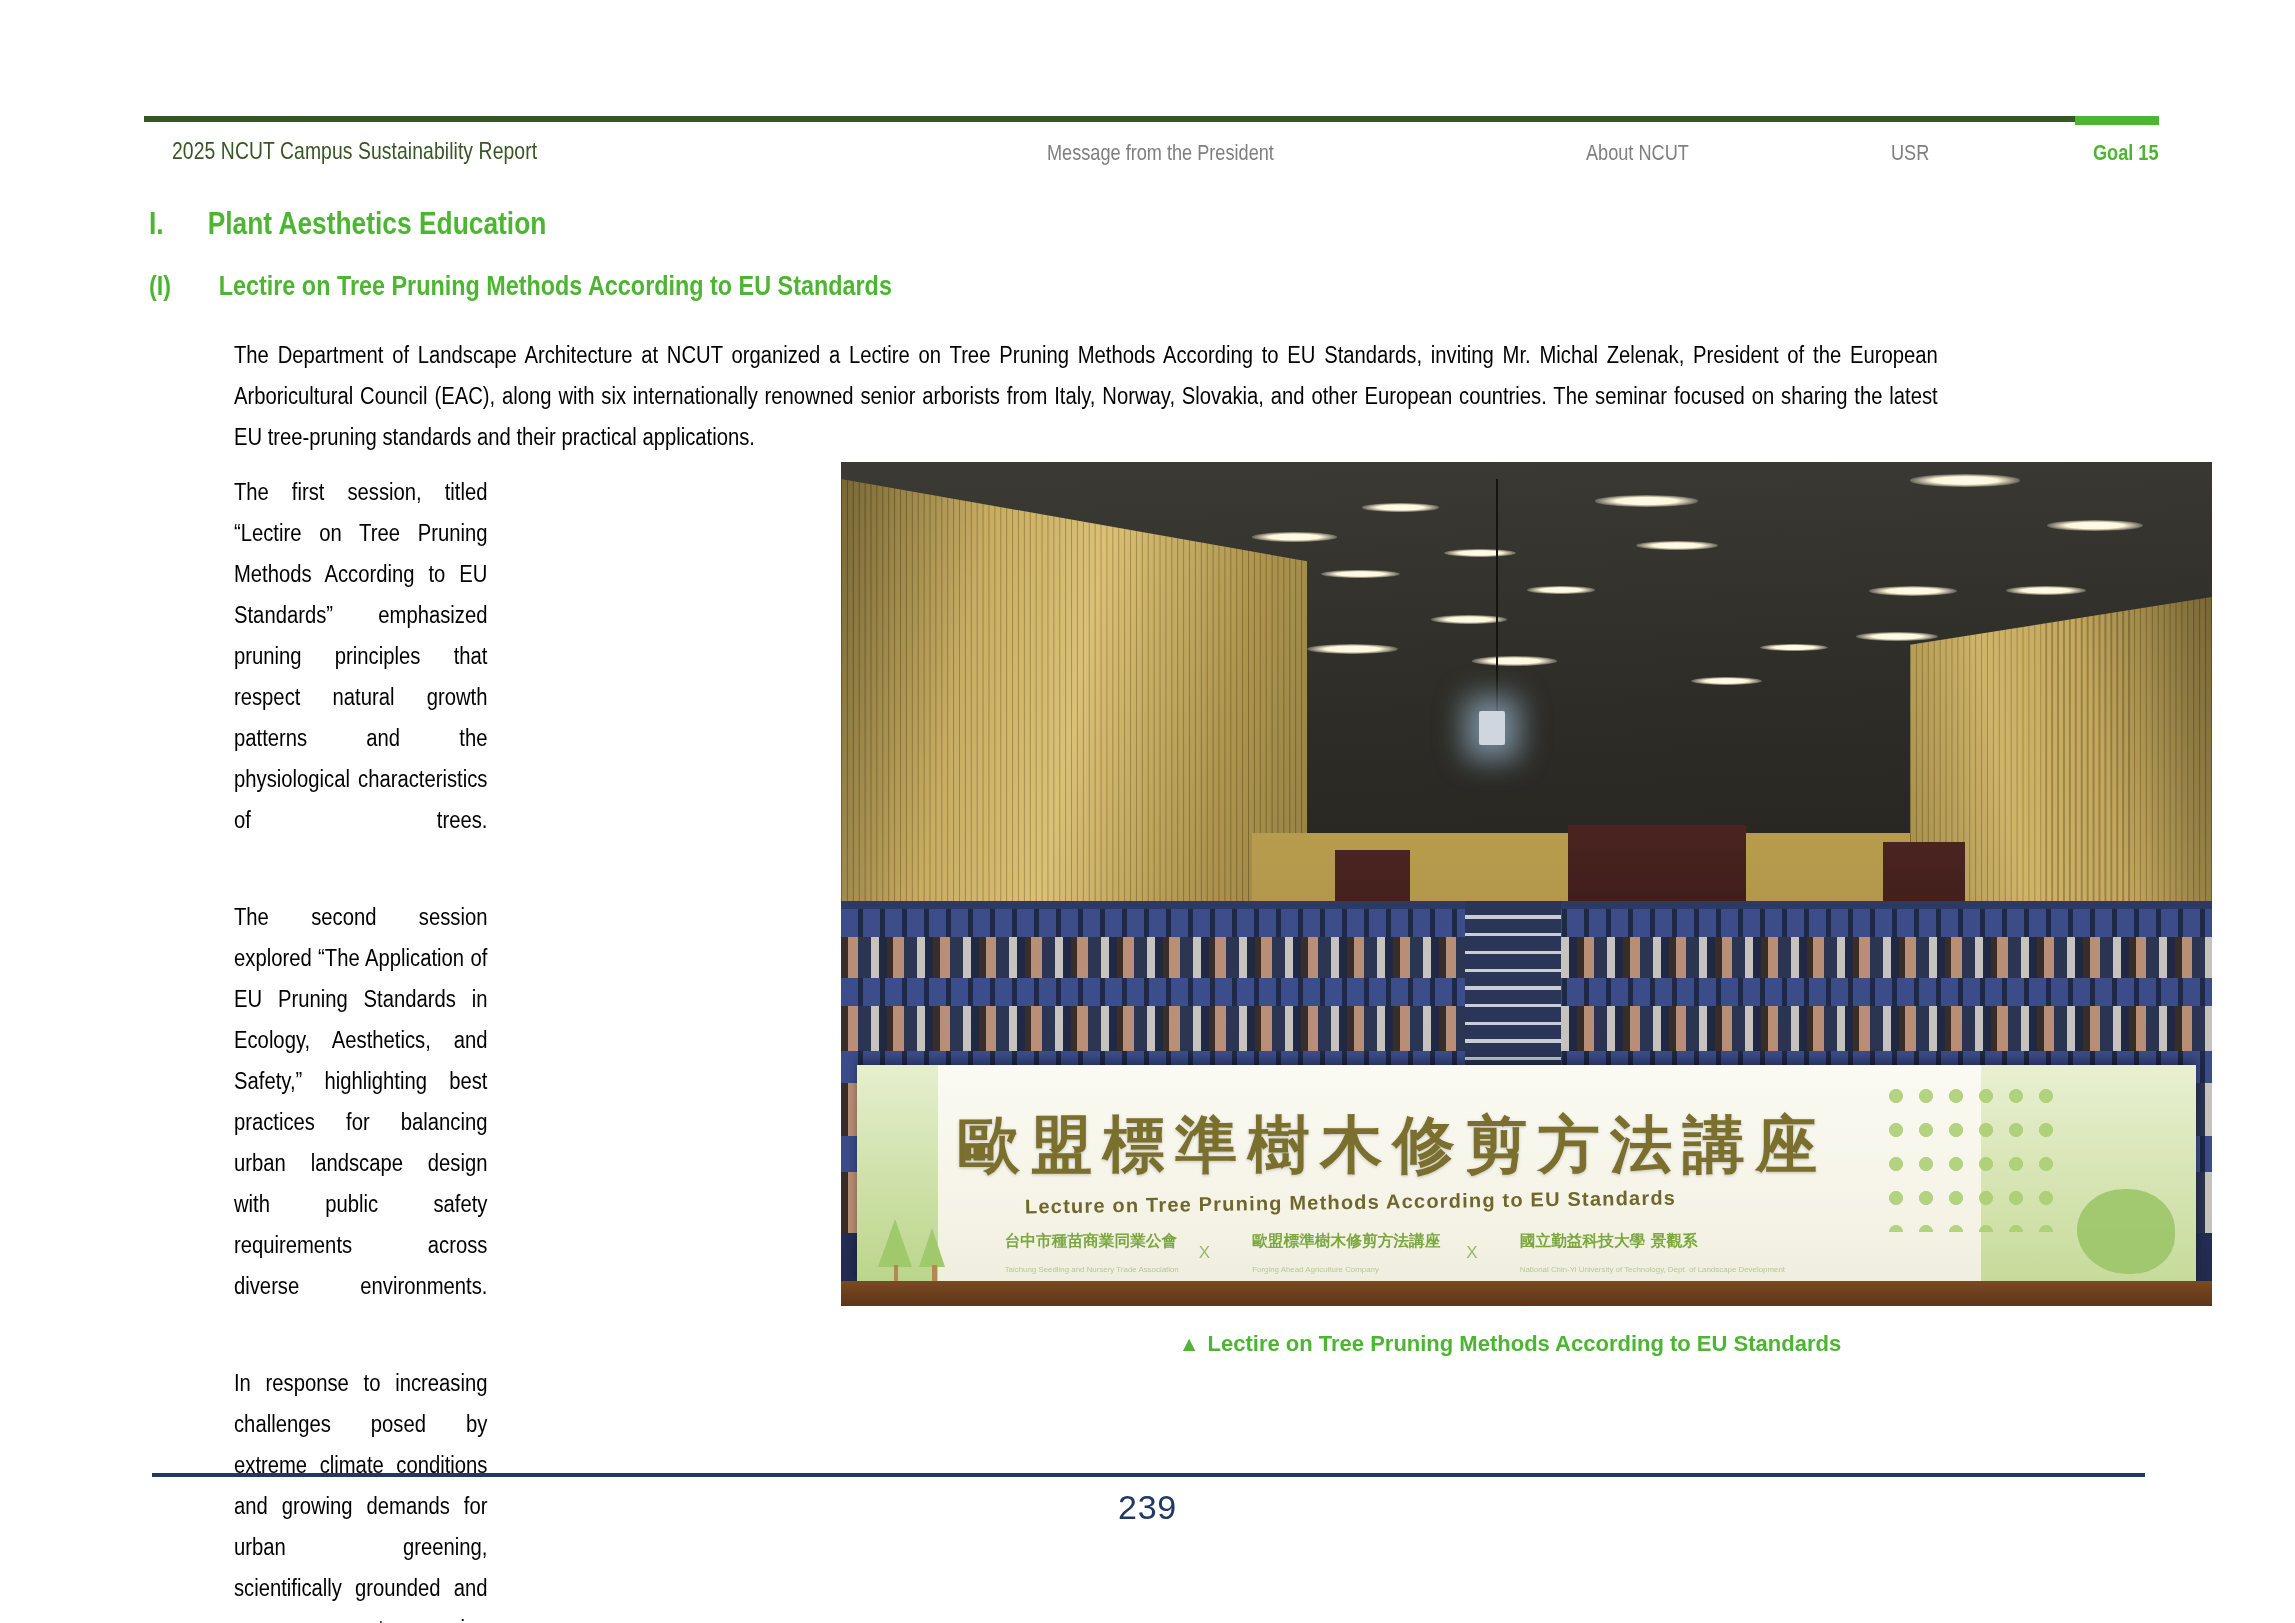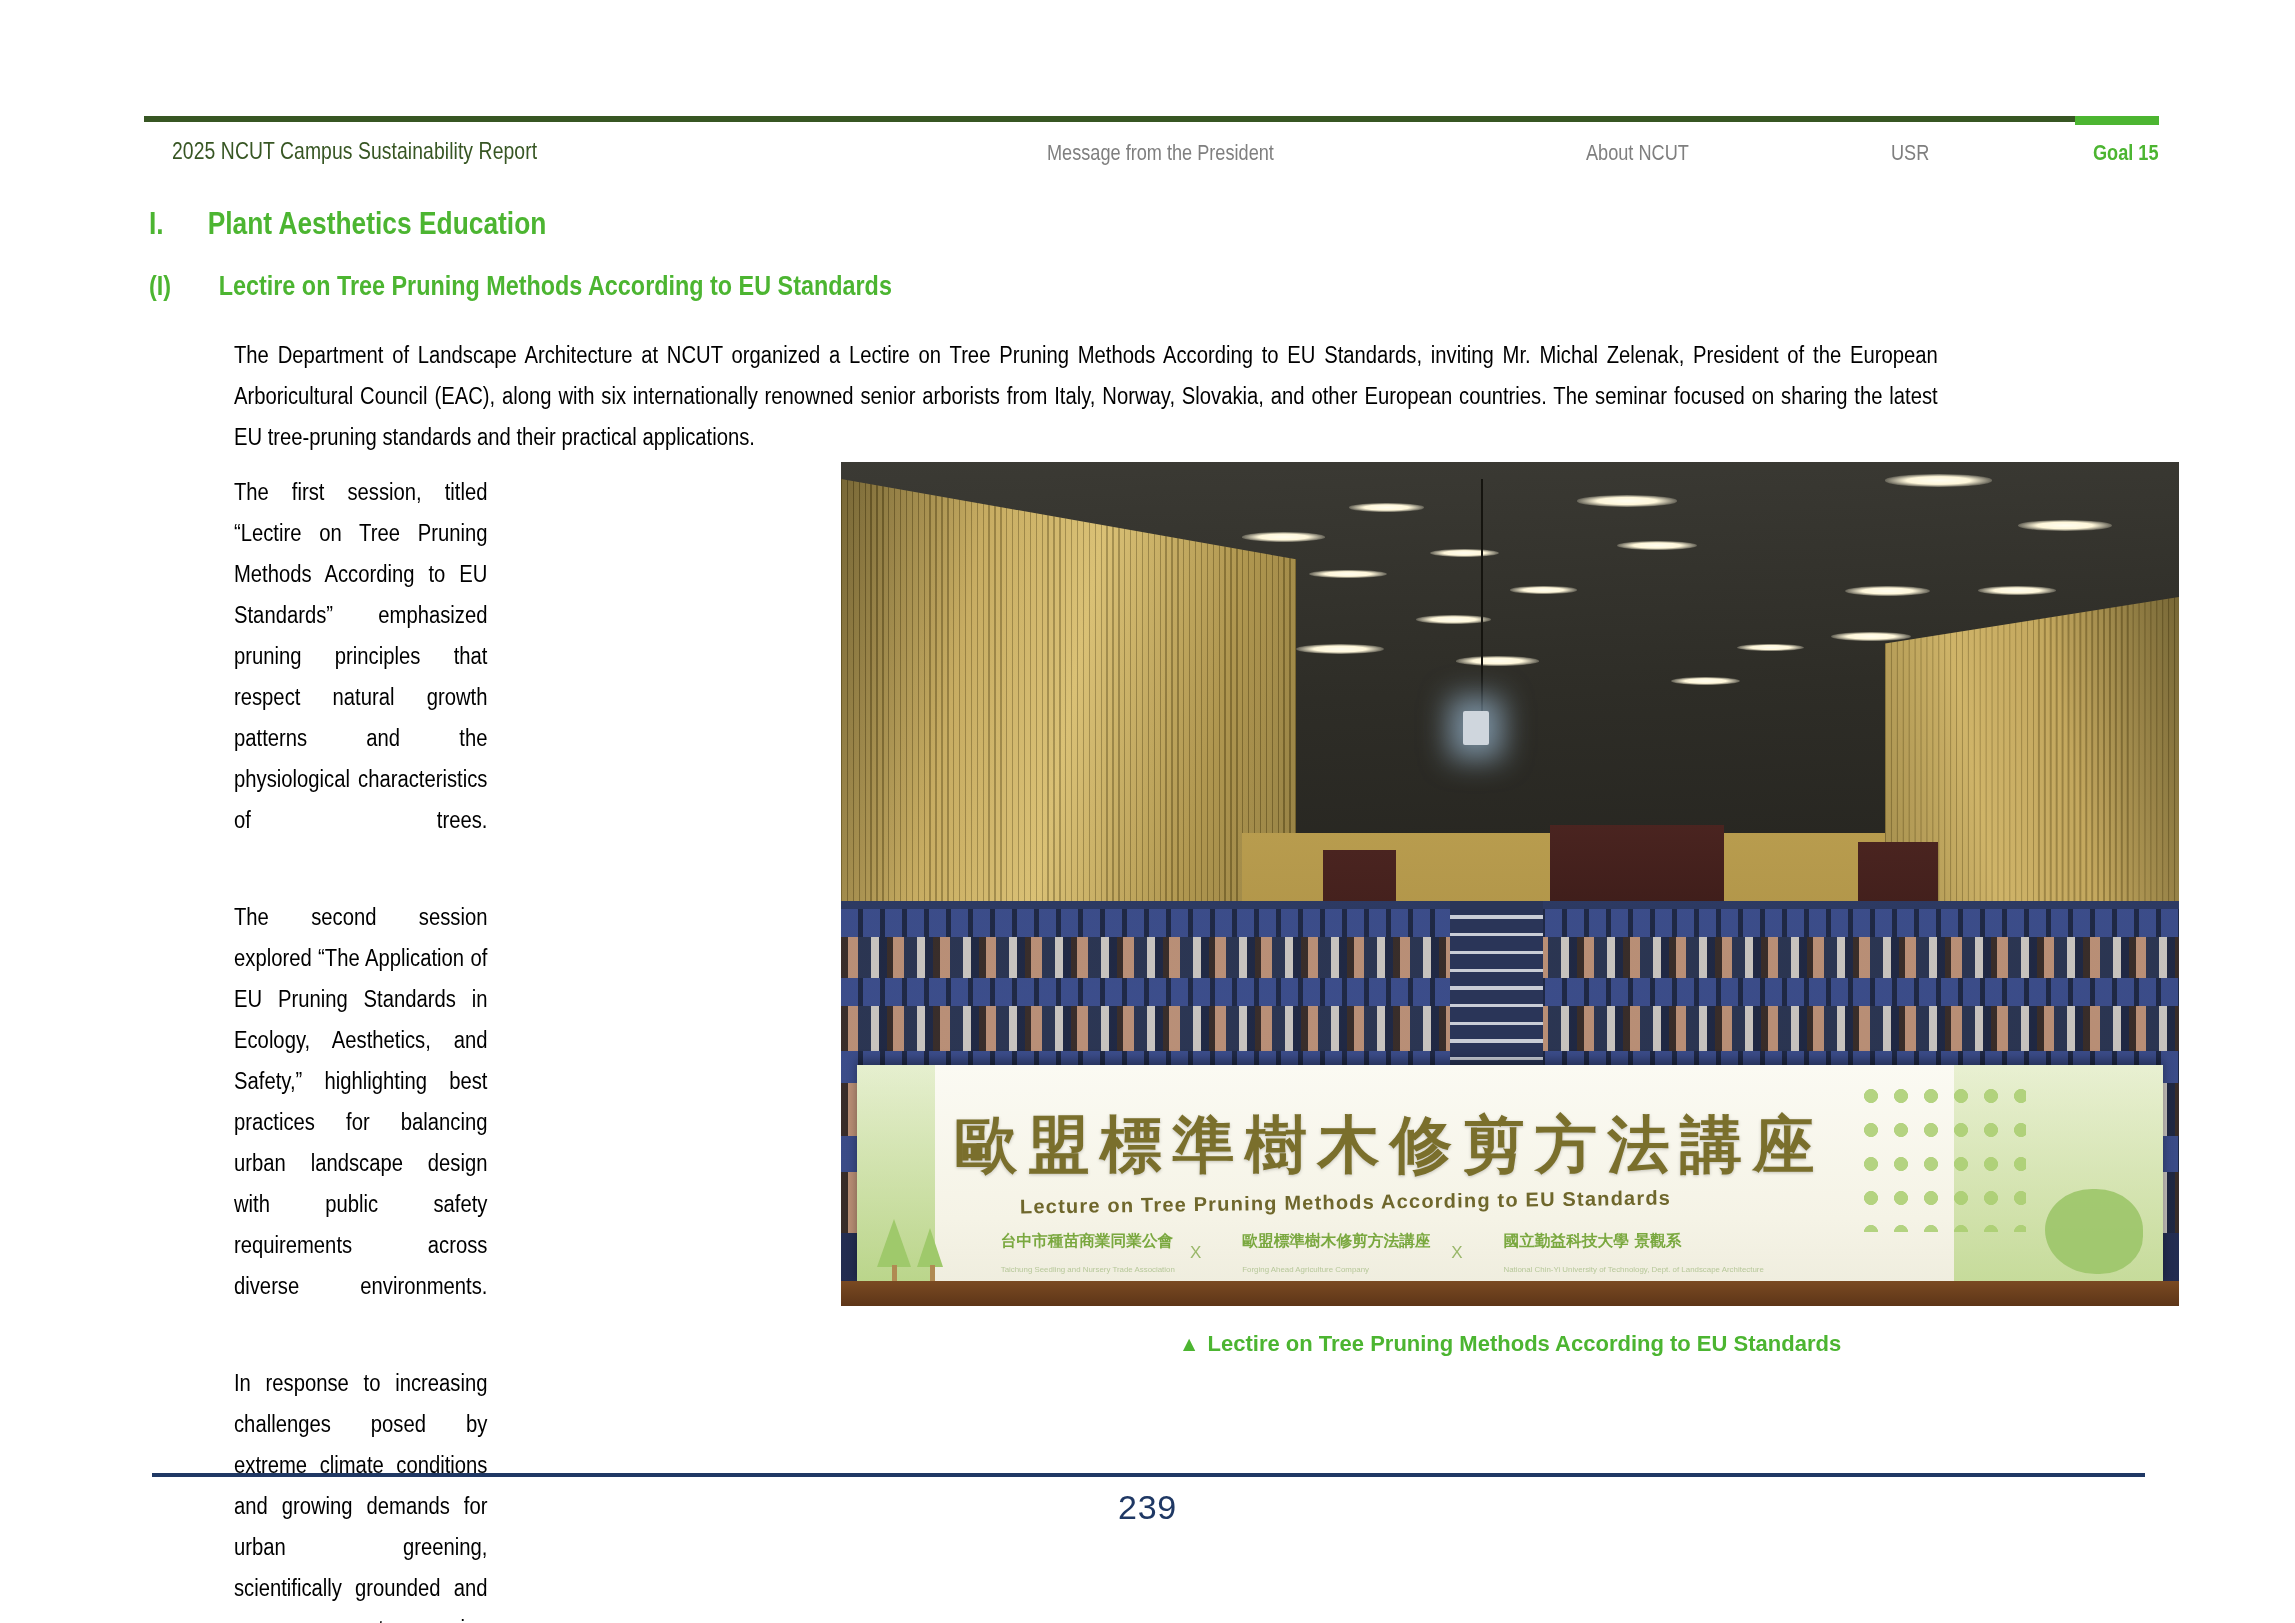--- a/index.html
+++ b/index.html
@@ -136,20 +136,21 @@
 
   
   #photo {
     position: absolute;
     left: 841px;
     top: 462px;
     width: 1338px;
     height: 844px;
     overflow: hidden;
     background: #1c1a14;
+    padding-left: 33px;
   }
   
   #ph-ceiling {
     position: absolute;
     left: 0; top: 0; width: 100%; height: 49%;
     background:
       linear-gradient(178deg, #3b3a34 0%, #2e2d27 55%, #262520 100%);
   }
   .ceil-light {
     position: absolute;
@@ -490,21 +491,21 @@
     <div class="bn-x" style="left:25.5%;">X</div>
 
     <div class="bn-sponsor" style="left:29.5%;">
       <span>歐盟標準樹木修剪方法講座</span>
       <span class="rom">Forging Ahead Agriculture Company</span>
     </div>
     <div class="bn-x" style="left:45.5%;">X</div>
 
     <div class="bn-sponsor" style="left:49.5%;">
       <span>國立勤益科技大學 景觀系</span>
-      <span class="rom">National Chin-Yi University of Technology, Dept. of Landscape Architecture</span>
+      <span class="rom">National Chin-Yi University of Technology, Dept. of Landscape Development</span>
     </div>
   </div>
 
   <div id="ph-stage"></div>
 </div>
 
 <div id="caption">
   <span class="tri">▲</span><span>Lectire on Tree Pruning Methods According to EU Standards</span>
 </div>
 

